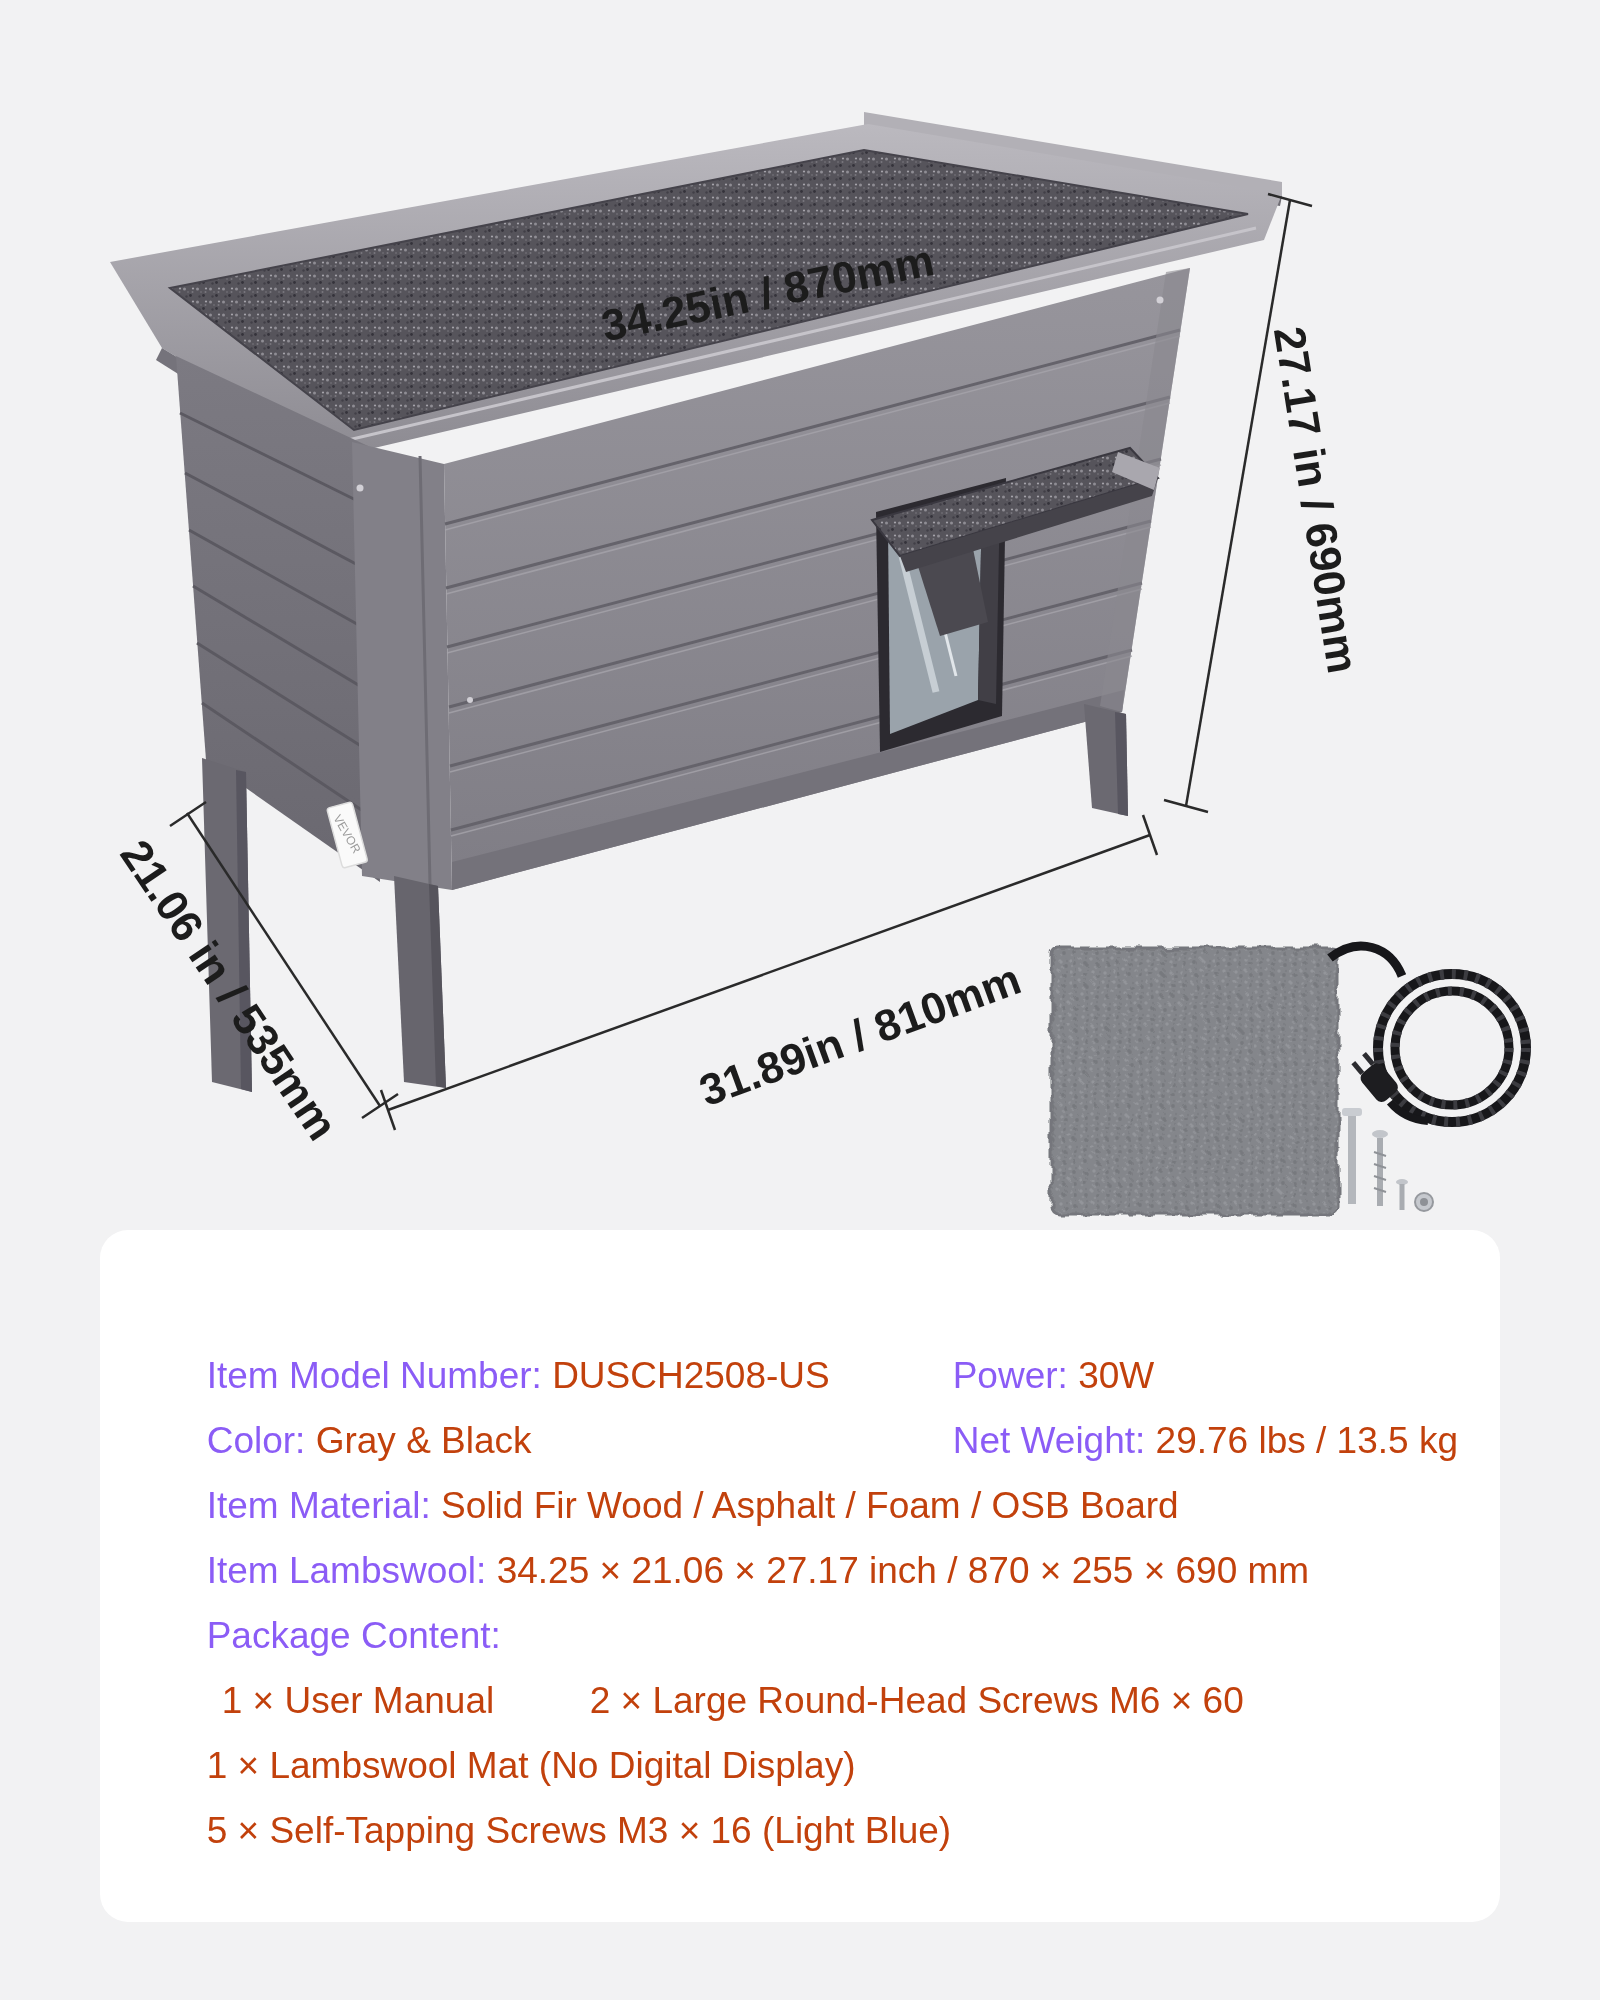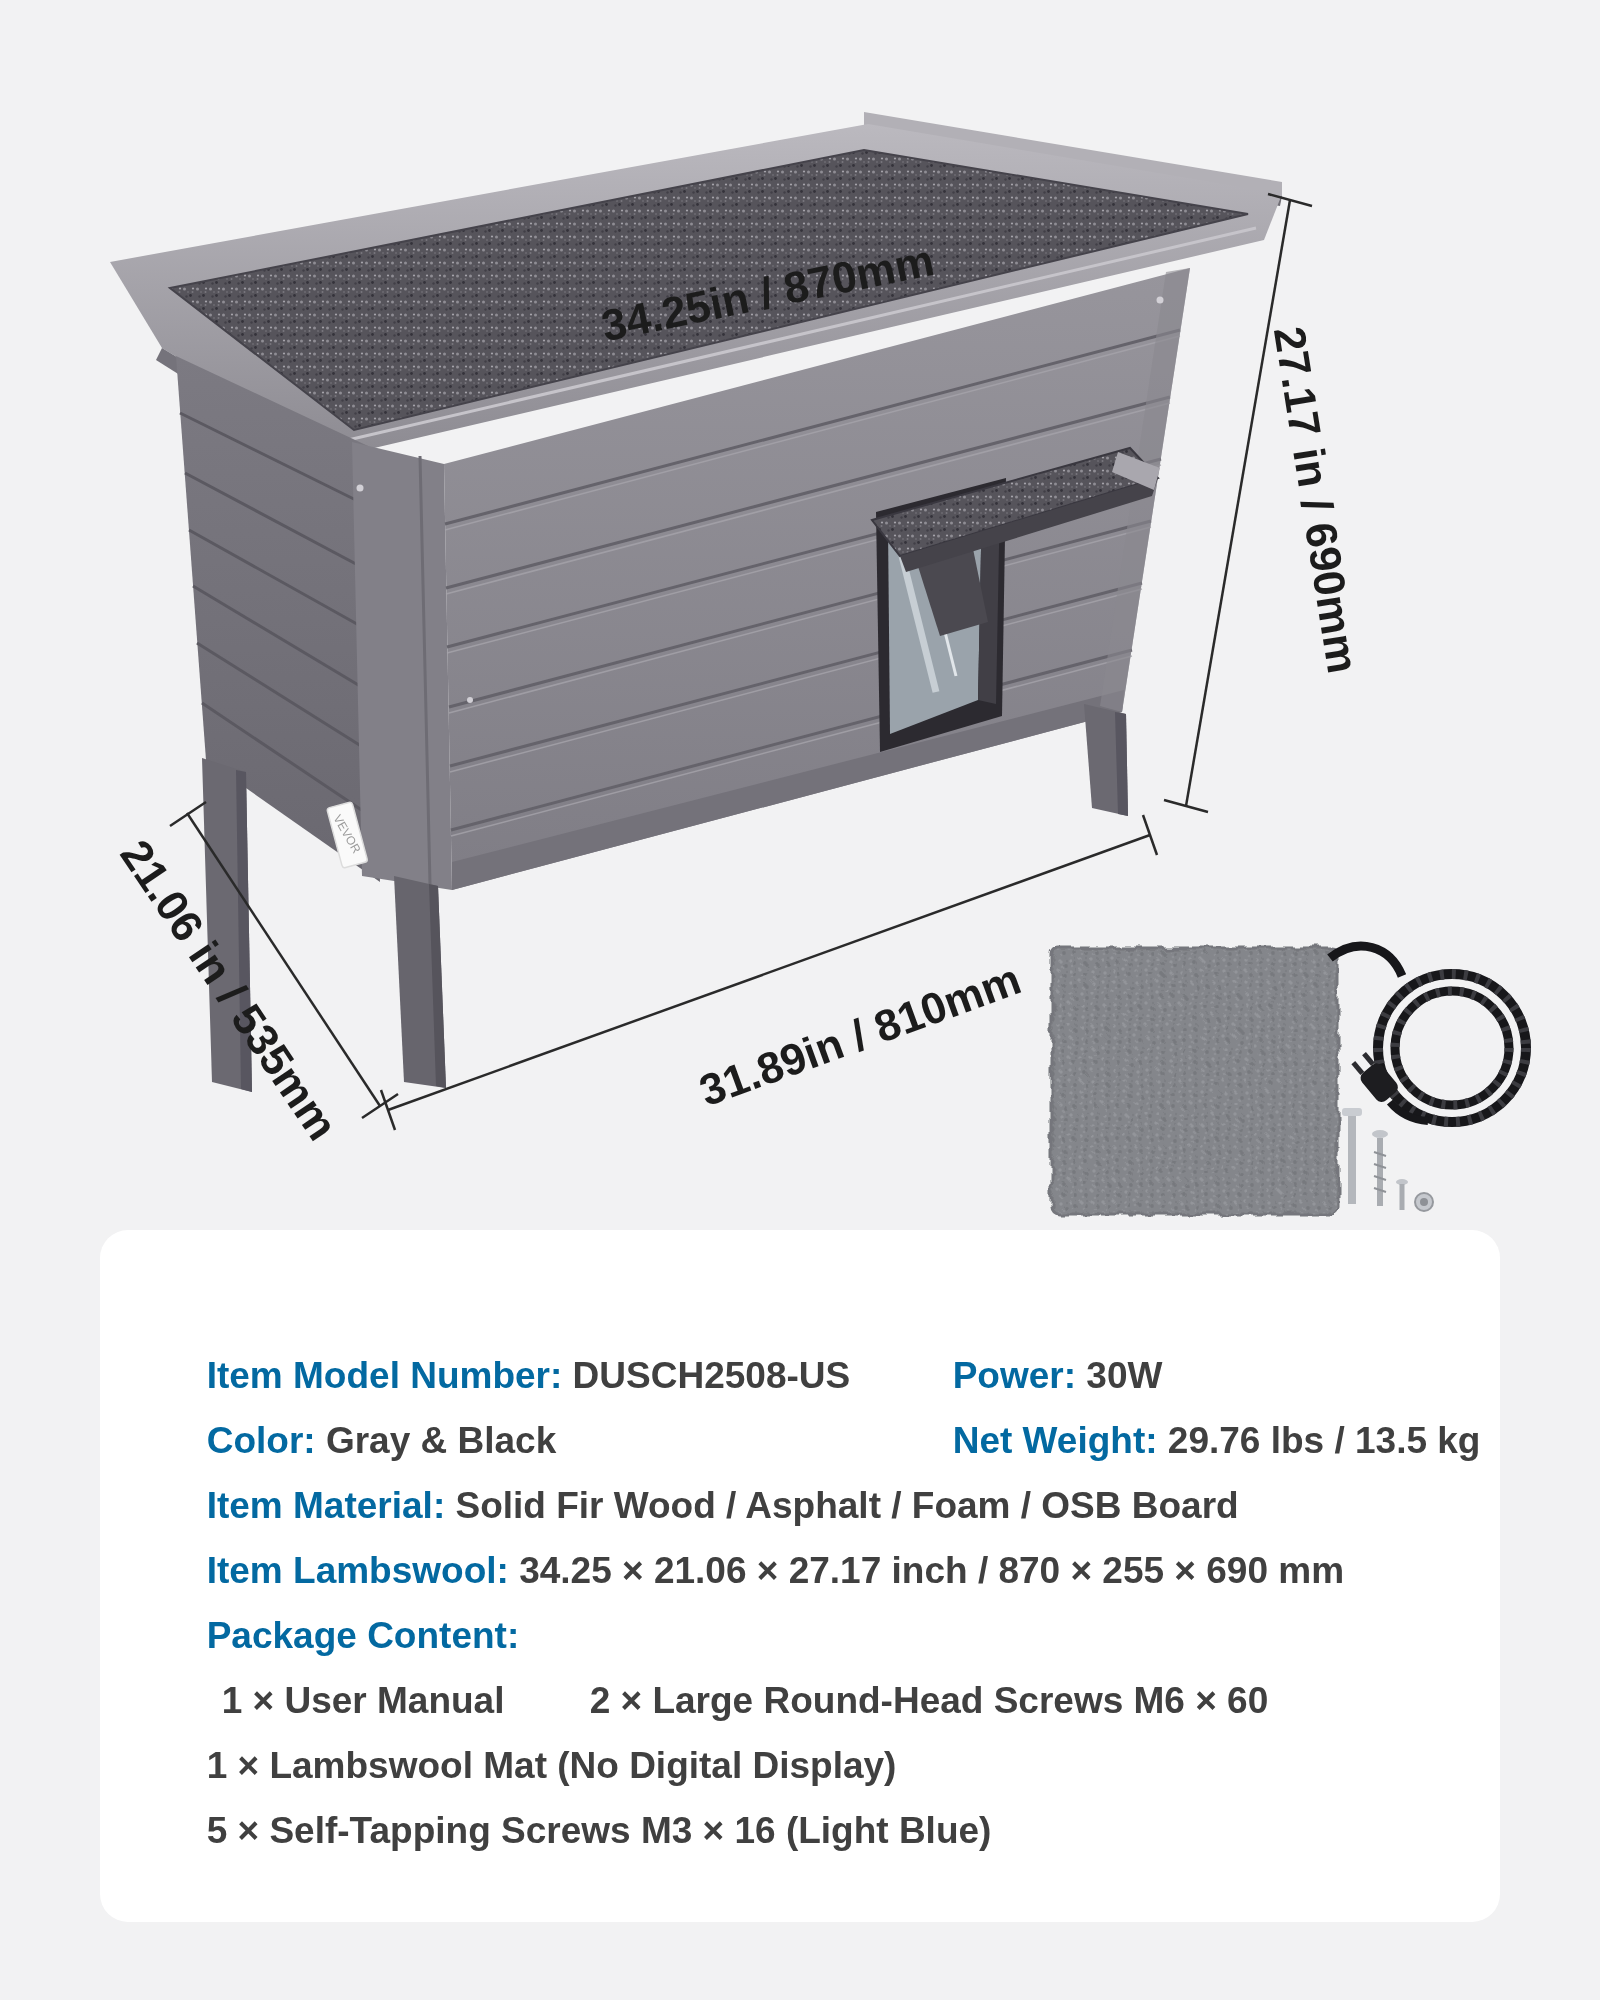--- a/index.html
+++ b/index.html
@@ -8,22 +8,22 @@
     background:#f2f2f3;font-family:"Liberation Sans",sans-serif;
   }
   .figure{position:absolute;left:0;top:0;}
   .dim-label{font-family:"Liberation Sans",sans-serif;font-weight:bold;fill:#1c1c1c;}
   .spec-panel{
     position:absolute;left:100px;top:1230px;width:1400px;height:692px;
     background:#ffffff;border-radius:28px;box-sizing:border-box;
     padding:48px 45px 0 45px;font-size:37px;color:#6b6b6b;
   }
   .spec-row{height:65px;line-height:65px;white-space:pre;position:relative;}
-  .lbl{color:#0369a1;font-weight:bold;}
-  .val{color:#404040;font-weight:bold;}
+  .lbl{color:#8b5cf6;font-weight:normal;}
+  .val{color:#c2410c;font-weight:normal;}
   .col1{display:inline-block;width:746px;vertical-align:top;}
   .pkg1{display:inline-block;width:368px;vertical-align:top;margin-left:15px;}
 </style>
 </head>
 <body>
 
 <div class="canvas">
 
   <svg class="figure" width="1600" height="1230" viewBox="0 0 1600 1230">
     <defs>

